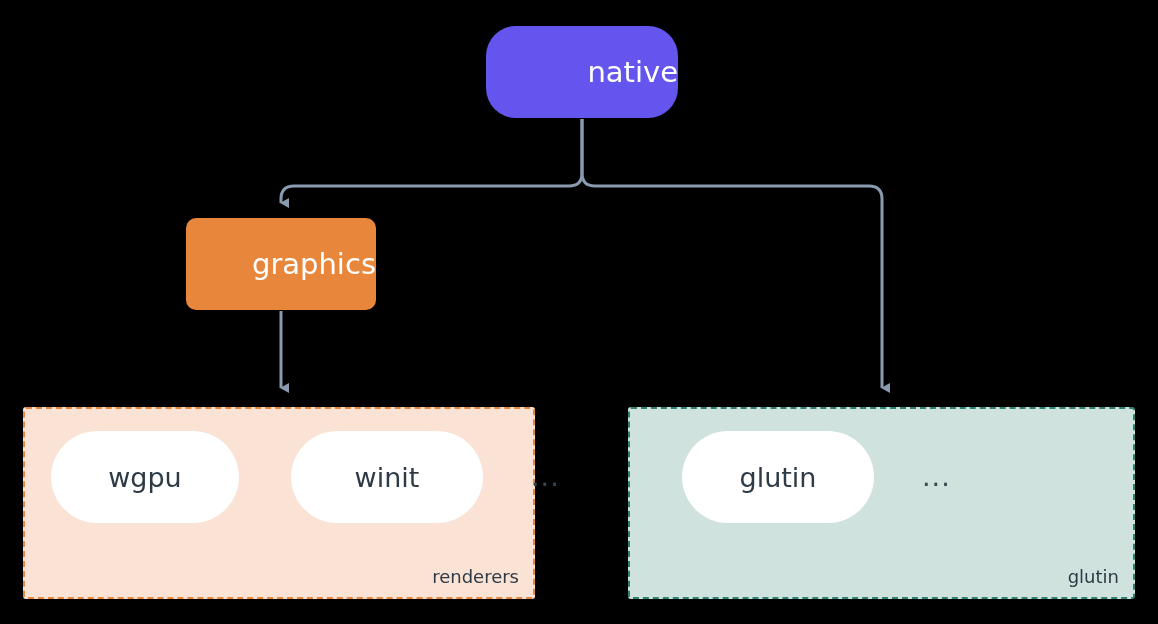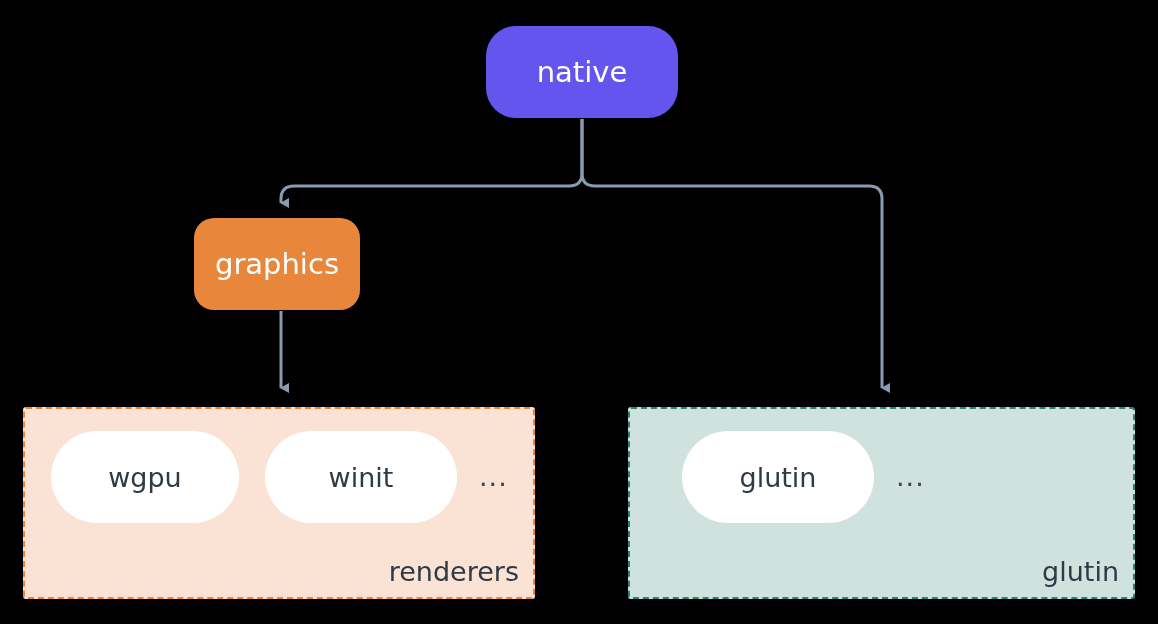--- a/index.html
+++ b/index.html
@@ -26,42 +26,42 @@
     width: 1158px;
     height: 624px;
     pointer-events: none;
   }
 
   
   .node {
     position: absolute;
     display: flex;
     align-items: center;
-    justify-content: center;
+    justify-content: flex-end;
     color: #ffffff;
     white-space: nowrap;
   }
 
   #node-native {
     left: 486px;
     top: 26px;
     width: 192px;
     height: 92px;
     background: #6355ee;
     border-radius: 30px;
     font-size: 29px;
   }
 
   #node-graphics {
-    left: 194px;
+    left: 186px;
     top: 218px;
-    width: 166px;
+    width: 190px;
     height: 92px;
     background: #e8863c;
-    border-radius: 20px;
+    border-radius: 10px;
     font-size: 29px;
   }
 
   
   .group {
     position: absolute;
     border-radius: 3px;
   }
 
   #group-renderers {
@@ -81,20 +81,21 @@
     background: #cfe2dd;
     border: 2px dashed #2f8272;
   }
 
   .group-items {
     position: absolute;
     left: 26px;
     top: 22px;
     display: flex;
     align-items: center;
+    gap: 26px;
   }
 
   .leaf {
     display: flex;
     align-items: center;
     justify-content: center;
     height: 92px;
     background: #ffffff;
     border-radius: 46px;
     color: #2e3a45;
@@ -113,21 +114,21 @@
     font-size: 27px;
     letter-spacing: 1px;
     line-height: 0.6;
   }
 
   .group-label {
     position: absolute;
     right: 14px;
     bottom: 10px;
     color: #2e3a45;
-    font-size: 27px;
+    font-size: 18px;
     white-space: nowrap;
   }
 </style>
 </head>
 <body>
 
 <div id="canvas">
 
   <svg id="edges" viewBox="0 0 1158 624" width="1158" height="624">
     <defs>

